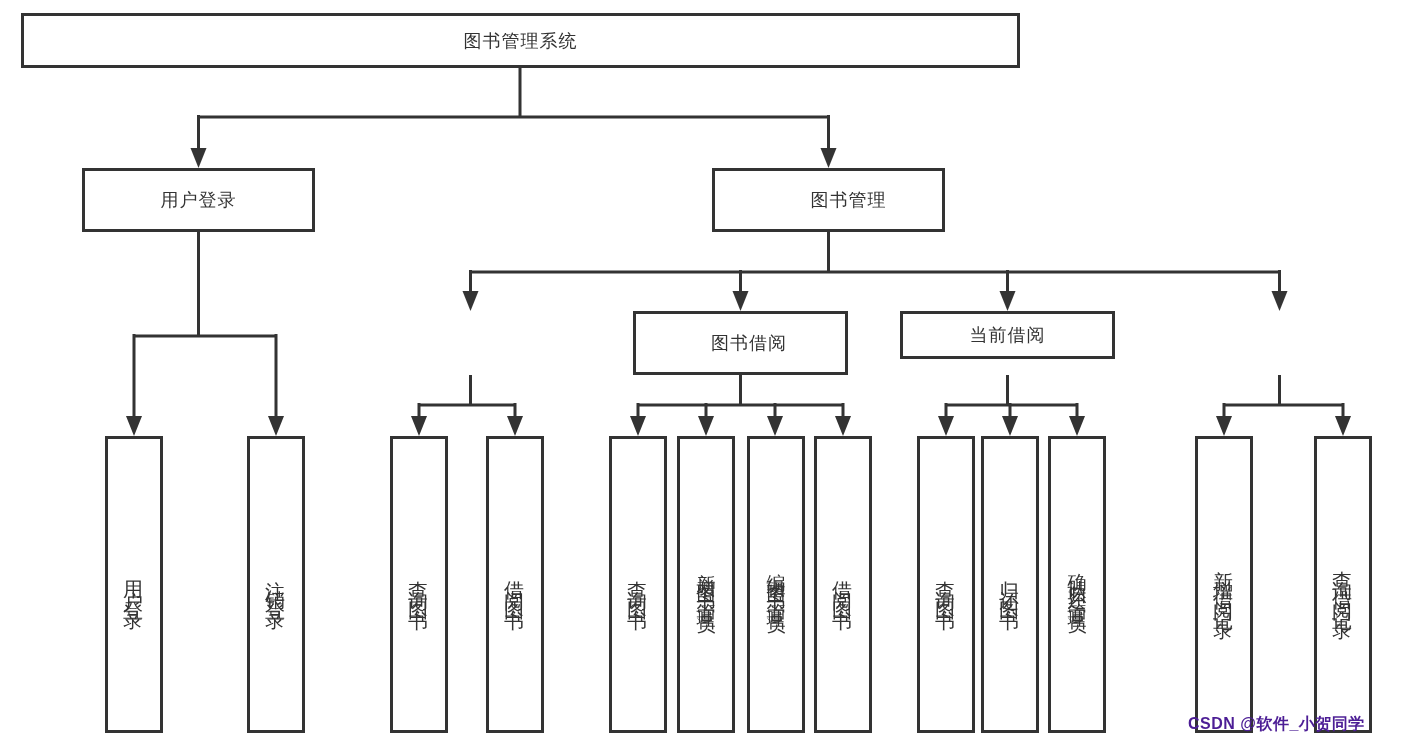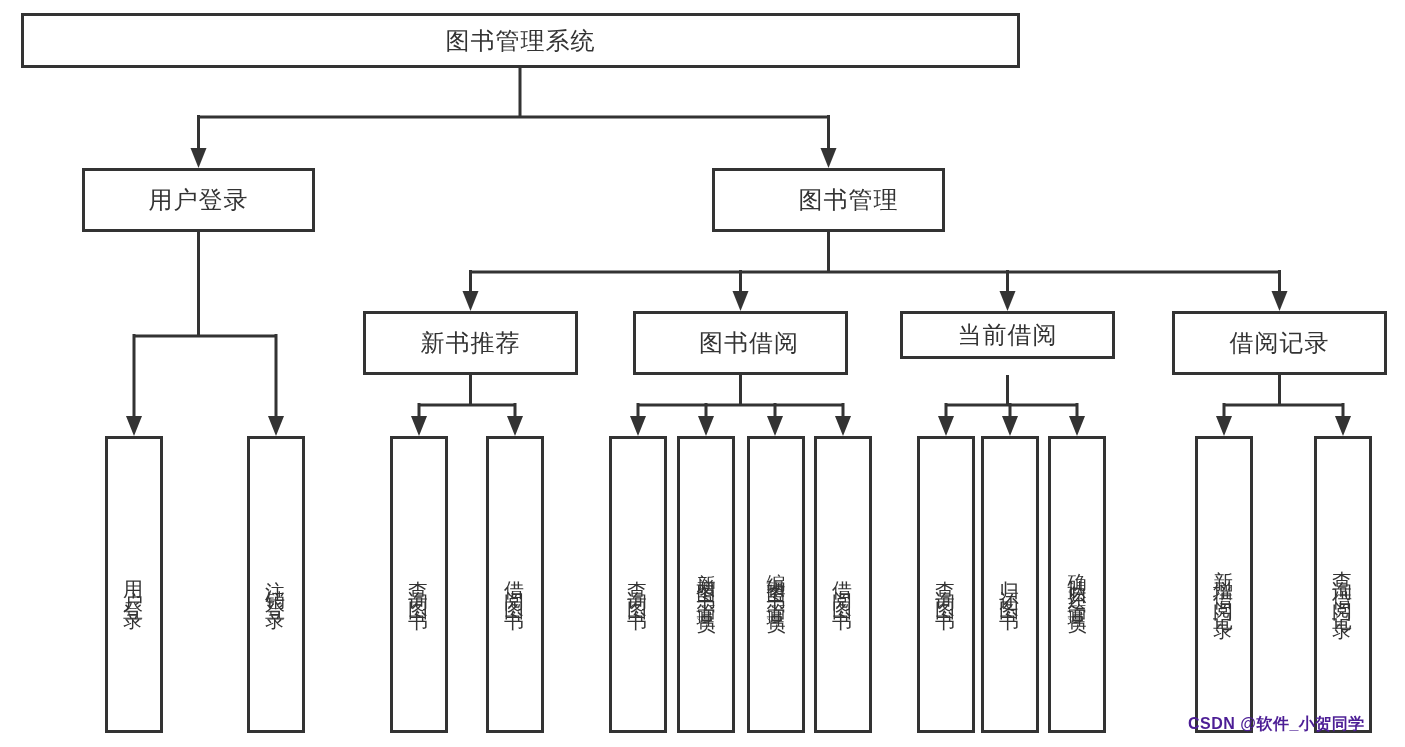--- a/index.html
+++ b/index.html
@@ -18,21 +18,21 @@
     z-index: 0;
   }
   .box {
     position: absolute;
     box-sizing: border-box;
     border: 3px solid #333333;
     background: #ffffff;
     display: flex;
     align-items: center;
     justify-content: center;
-    font-size: 24px;
+    font-size: 18px;
     letter-spacing: 1px;
     z-index: 1;
     white-space: nowrap;
   }
   .vbox {
     writing-mode: vertical-rl;
     text-orientation: mixed;
     letter-spacing: 10px;
     font-size: 20px;
   }
@@ -103,24 +103,22 @@
       <polygon points="1216,416 1232,416 1224,436"></polygon>
       <polygon points="1335,416 1351,416 1343,436"></polygon>
     </g>
   </svg>
 
   <div class="box" style="left:21px; top:13px; width:999px; height:55px;">图书管理系统</div>
 
   <div class="box" style="left:82px; top:168px; width:233px; height:64px;">用户登录</div>
   <div class="box" style="left:712px; top:168px; width:233px; height:64px;padding-left:40px;">图书管理</div>
 
-  <div class="box" style="left:363px; top:311px; width:215px; height:64px;">新书推荐</div>
   <div class="box" style="left:633px; top:311px; width:215px; height:64px;padding-left:17px;">图书借阅</div>
   <div class="box" style="left:900px; top:311px; width:215px; height:48px;">当前借阅</div>
-  <div class="box" style="left:1172px; top:311px; width:215px; height:64px;">借阅记录</div>
 
   <div class="box vbox" style="left:105px; top:436px; width:58px; height:297px;">用户登录</div>
   <div class="box vbox" style="left:247px; top:436px; width:58px; height:297px;">注销登录</div>
 
   <div class="box vbox" style="left:390px; top:436px; width:58px; height:297px;">查询图书</div>
   <div class="box vbox" style="left:486px; top:436px; width:58px; height:297px;">借阅图书</div>
 
   <div class="box vbox" style="left:609px; top:436px; width:58px; height:297px;">查询图书</div>
   <div class="box vbox tight" style="left:677px; top:436px; width:58px; height:297px;">新增图书（管理员）</div>
   <div class="box vbox tight" style="left:747px; top:436px; width:58px; height:297px;">编辑图书（管理员）</div>

